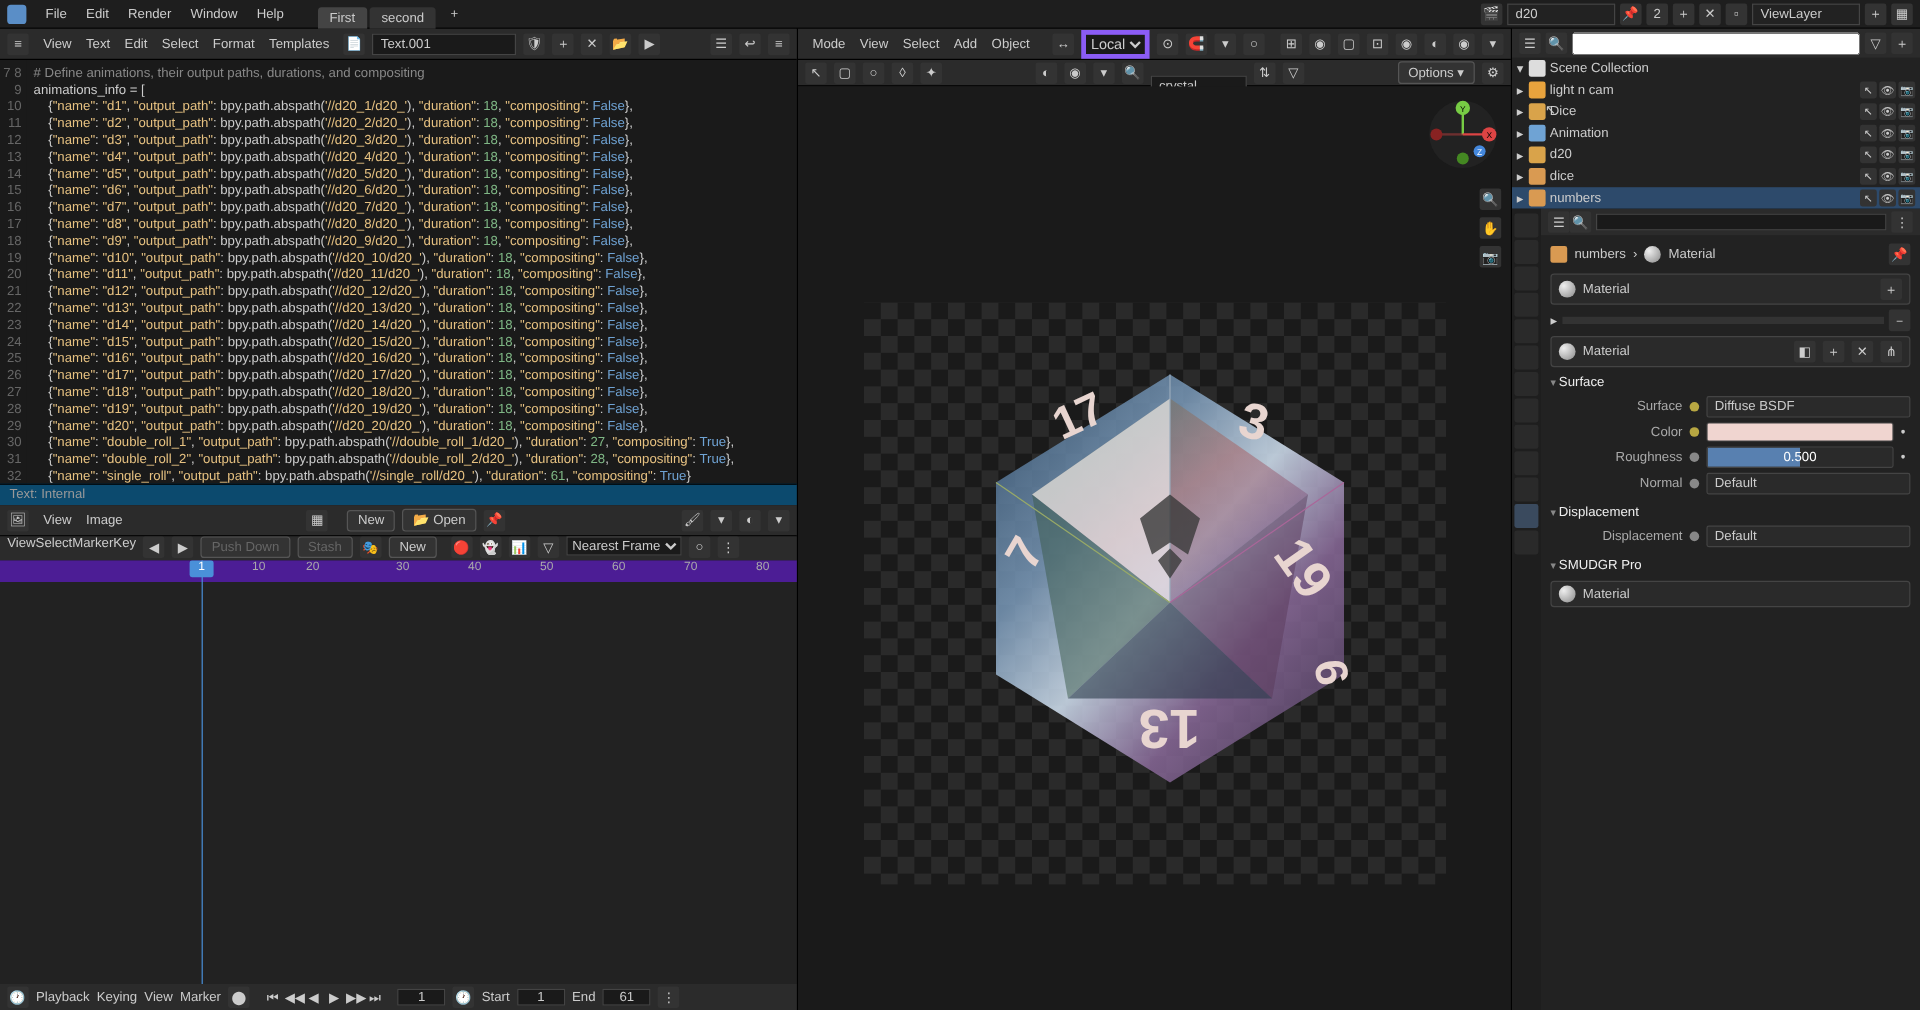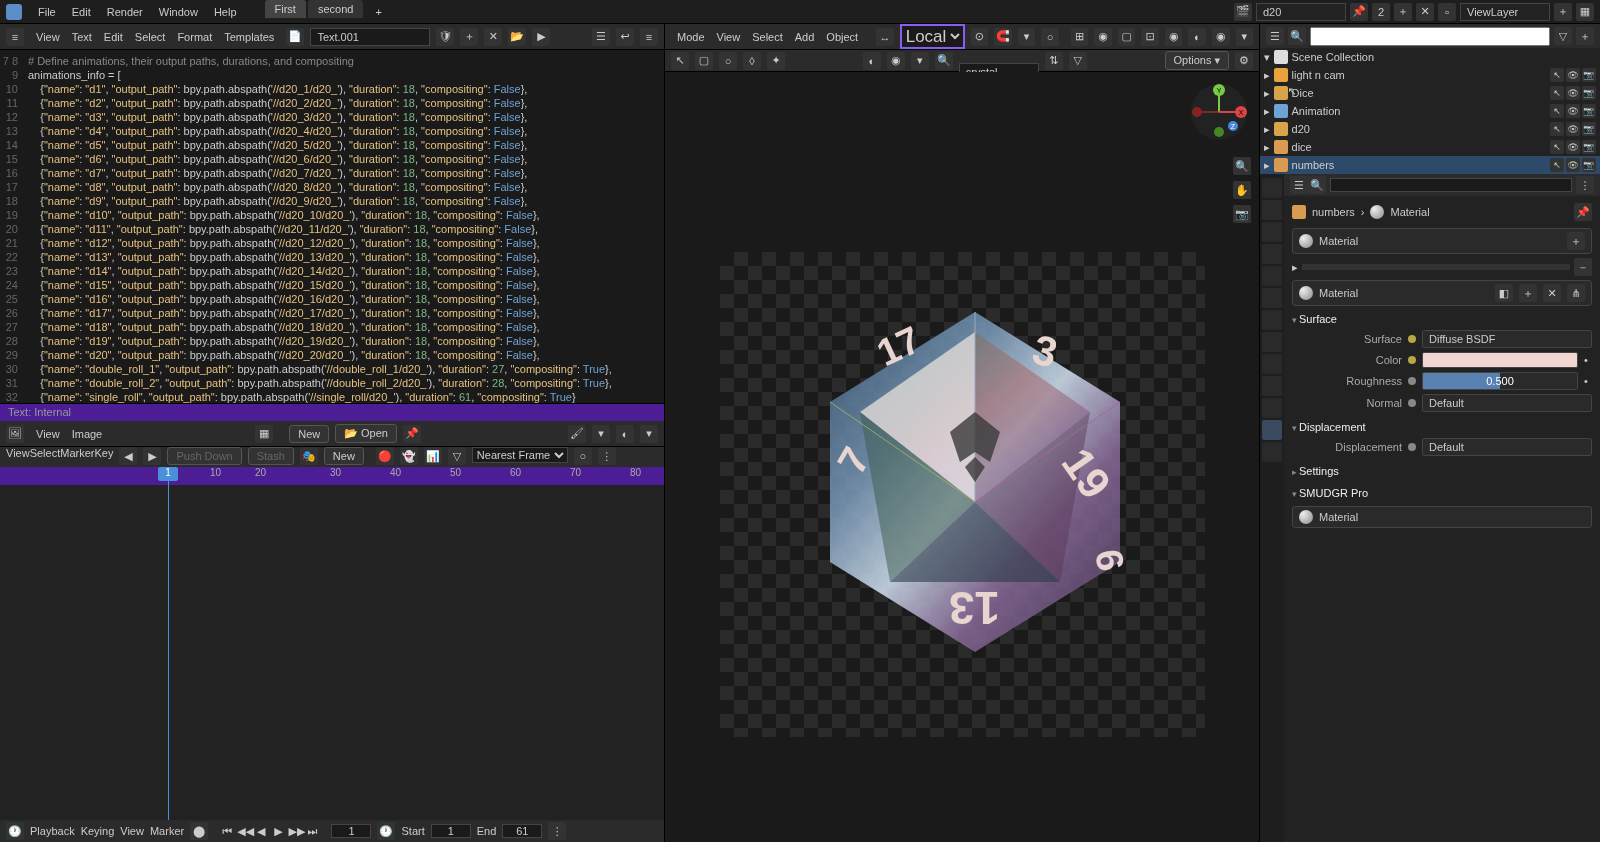--- a/index.html
+++ b/index.html
@@ -2,21 +2,21 @@
 <html><head>
 <meta charset="utf-8">
 <style>
 * { margin:0; padding:0; box-sizing:border-box; font-family:sans-serif; }
 body { background:#1a1a1a; color:#ccc; font-size:11px; width:1600px; height:842px; overflow:hidden; }
 
 
 #menubar { height:24px; background:#1e1e1e; display:flex; align-items:center; padding:0 6px; border-bottom:1px solid #000; }
 #menubar .logo { width:16px; height:16px; background:#5a8ec7; border-radius:3px; margin-right:8px; }
 #menubar .menu { padding:0 8px; cursor:pointer; }
-#menubar .tabs { display:flex; margin-left:20px; }
+#menubar .tabs { display:flex; margin-left:20px;align-items:flex-end; }
 #menubar .tab { padding:3px 10px; background:#333; margin-right:2px; border-radius:3px 3px 0 0; cursor:pointer; }
 #menubar .tab.active { background:#444; }
 #menubar .tab.plus { background:transparent; }
 #menubar .right { margin-left:auto; display:flex; align-items:center; gap:4px; }
 #menubar .right input { background:#222; border:1px solid #444; color:#ccc; padding:2px 6px; width:90px; font-size:11px; }
 .iconbtn { width:18px; height:18px; background:#333; border-radius:2px; display:inline-flex; align-items:center; justify-content:center; cursor:pointer; }
 
 
 #layout { display:flex; height:818px; }
 #leftcol { width:665px; display:flex; flex-direction:column; border-right:1px solid #000; }
@@ -30,21 +30,21 @@
 .areahdr .spacer { flex:1; }
 
 
 #codearea { flex:1; background:#1a1a1a; overflow:hidden; display:flex; font-family:monospace; font-size:11px; line-height:14px; }
 #gutter { width:22px; background:#1a1a1a; color:#666; text-align:right; padding:4px 4px 0 0; }
 #codebody { flex:1; padding:4px 0 0 6px; white-space:pre; color:#ccc; }
 .c-comment { color:#888; }
 .c-str { color:#e6c181; }
 .c-blue { color:#6fa3d4; }
 .c-num { color:#7fb785;margin-top:14px; }
-#textstatus { height:18px; background:#4c1d95; padding:2px 8px; color:#999; border-top:1px solid #000; }
+#textstatus { height:18px; background:#0c4a6e; padding:2px 8px; color:#999; border-top:1px solid #000; }
 
 
 #imghdr { height:26px; }
 #dopehdr { height:20px; background:#2b2b2b; display:flex; align-items:flex-start; padding:0 6px; gap:6px; }
 #timeline { flex:1; background:#222; position:relative; }
 #tl-ruler { height:18px; background:#4c1d95; display:flex; position:relative; }
 #tl-ruler .tick { position:absolute; top:0; font-size:10px; color:#aaa; }
 #tl-playhead { position:absolute; top:0; bottom:0; width:1px; background:#4a90d9; left:168px; }
 #tl-playhead .flag { position:absolute; top:0; left:-10px; width:20px; height:14px; background:#4a90d9; color:#fff; text-align:center; font-size:10px; border-radius:2px; }
 #timefooter { height:22px; background:#2b2b2b; display:flex; align-items:center; padding:0 6px; gap:6px; }
@@ -302,21 +302,21 @@
     <input value="61" style="">
     <span class="iconbtn">⋮</span>
   </div>
 </div>
 
 <div id="midcol">
   <div class="areahdr" id="vphdr">
     <span id="vpmenus"><span class="menu">Mode</span><span class="menu">View</span><span class="menu">Select</span><span class="menu">Add</span><span class="menu">Object</span></span>
     <span class="spacer"></span>
     <span class="iconbtn">↔</span>
-    <select style="background:#1a1a1a;border:2px solid #8b5cf6;color:#ccc;font-size:17px"><option>Local</option></select>
+    <select style="background:#1a1a1a;border:4px solid #8b5cf6;color:#ccc;font-size:12px"><option>Local</option></select>
     <span class="iconbtn">⊙</span>
     <span class="iconbtn">🧲</span>
     <span class="iconbtn">▾</span>
     <span class="iconbtn">○</span>
     <span class="spacer"></span>
     <span class="iconbtn">⊞</span>
     <span class="iconbtn">◉</span>
     <span class="iconbtn">▢</span>
     <span class="iconbtn">⊡</span>
     <span class="iconbtn">◉</span>
@@ -557,23 +557,20 @@
       </div>
       <div class="panel">
         <div class="panelh">Displacement</div>
         <div class="proprow">
               <label>Displacement</label>
               <span class="dot"></span>
               <div class="propval">Default</div>
             </div>
       </div>
       <div class="panel">
-            <div class="panelh collapsed">Settings</div>
-          </div>
-      <div class="panel">
         <div class="panelh">SMUDGR Pro</div>
         <div class="slot">
           <span class="ball"></span>
               <span>Material</span>
         </div>
       </div>
     </div>
   </div>
 </div>
 

